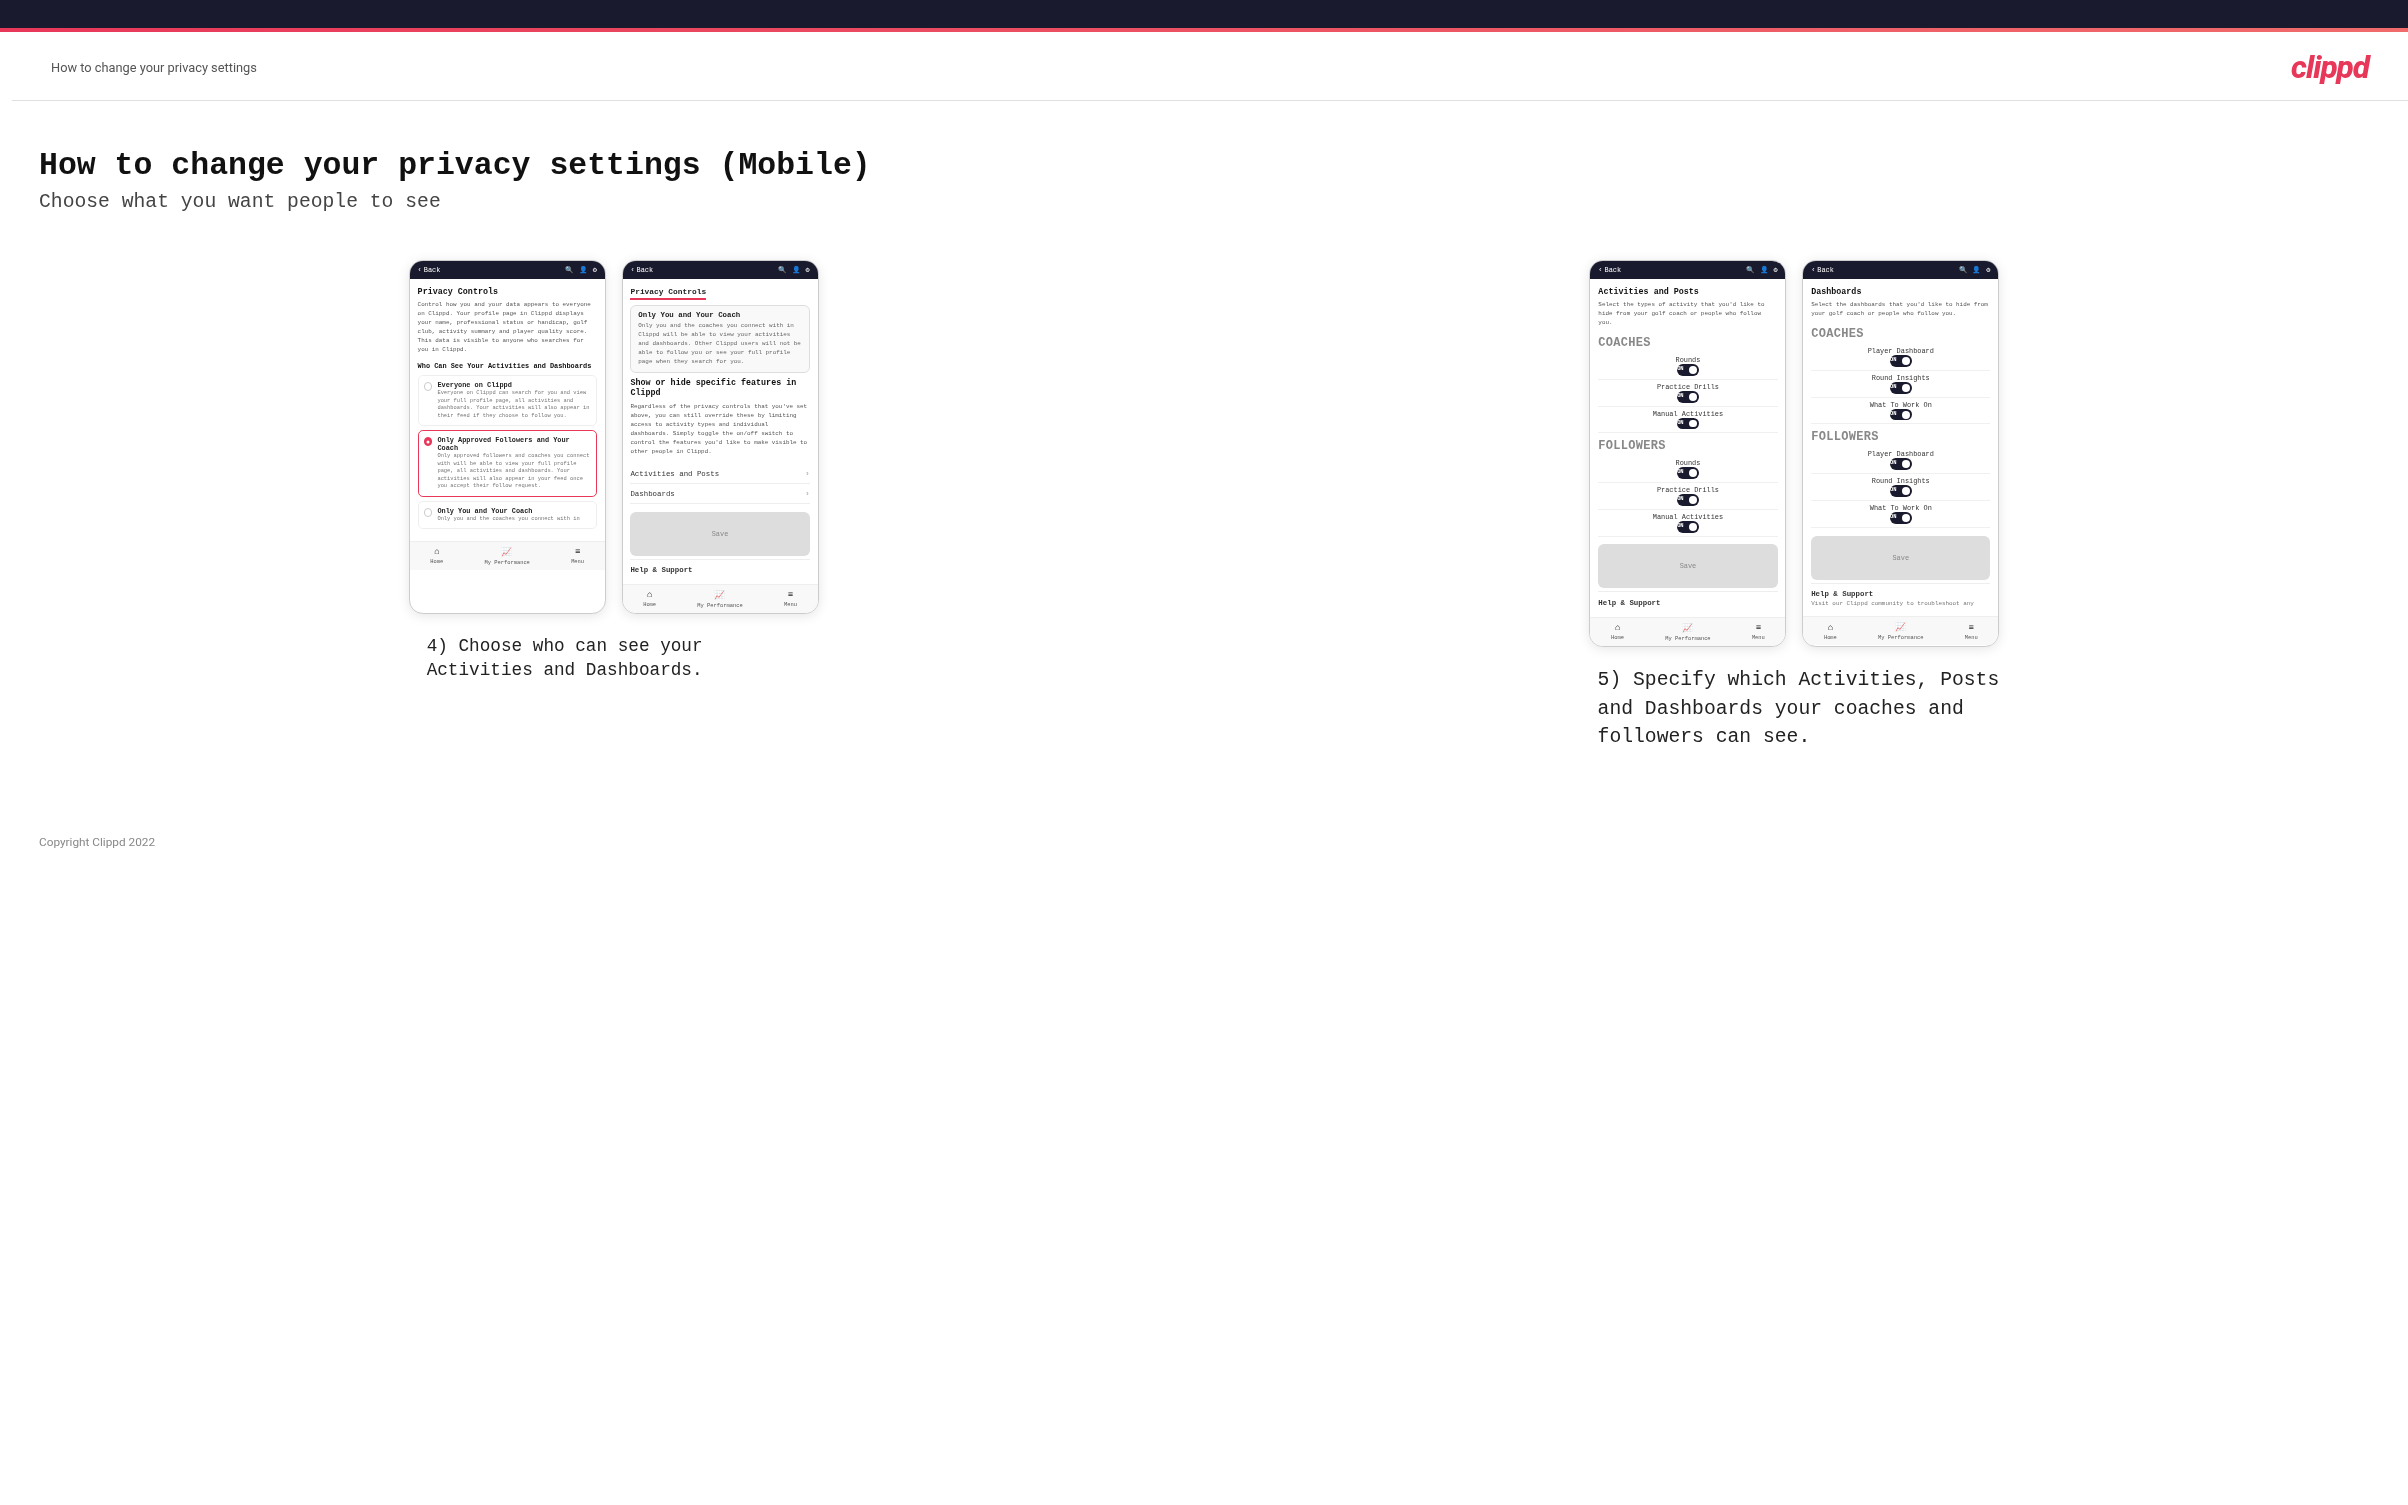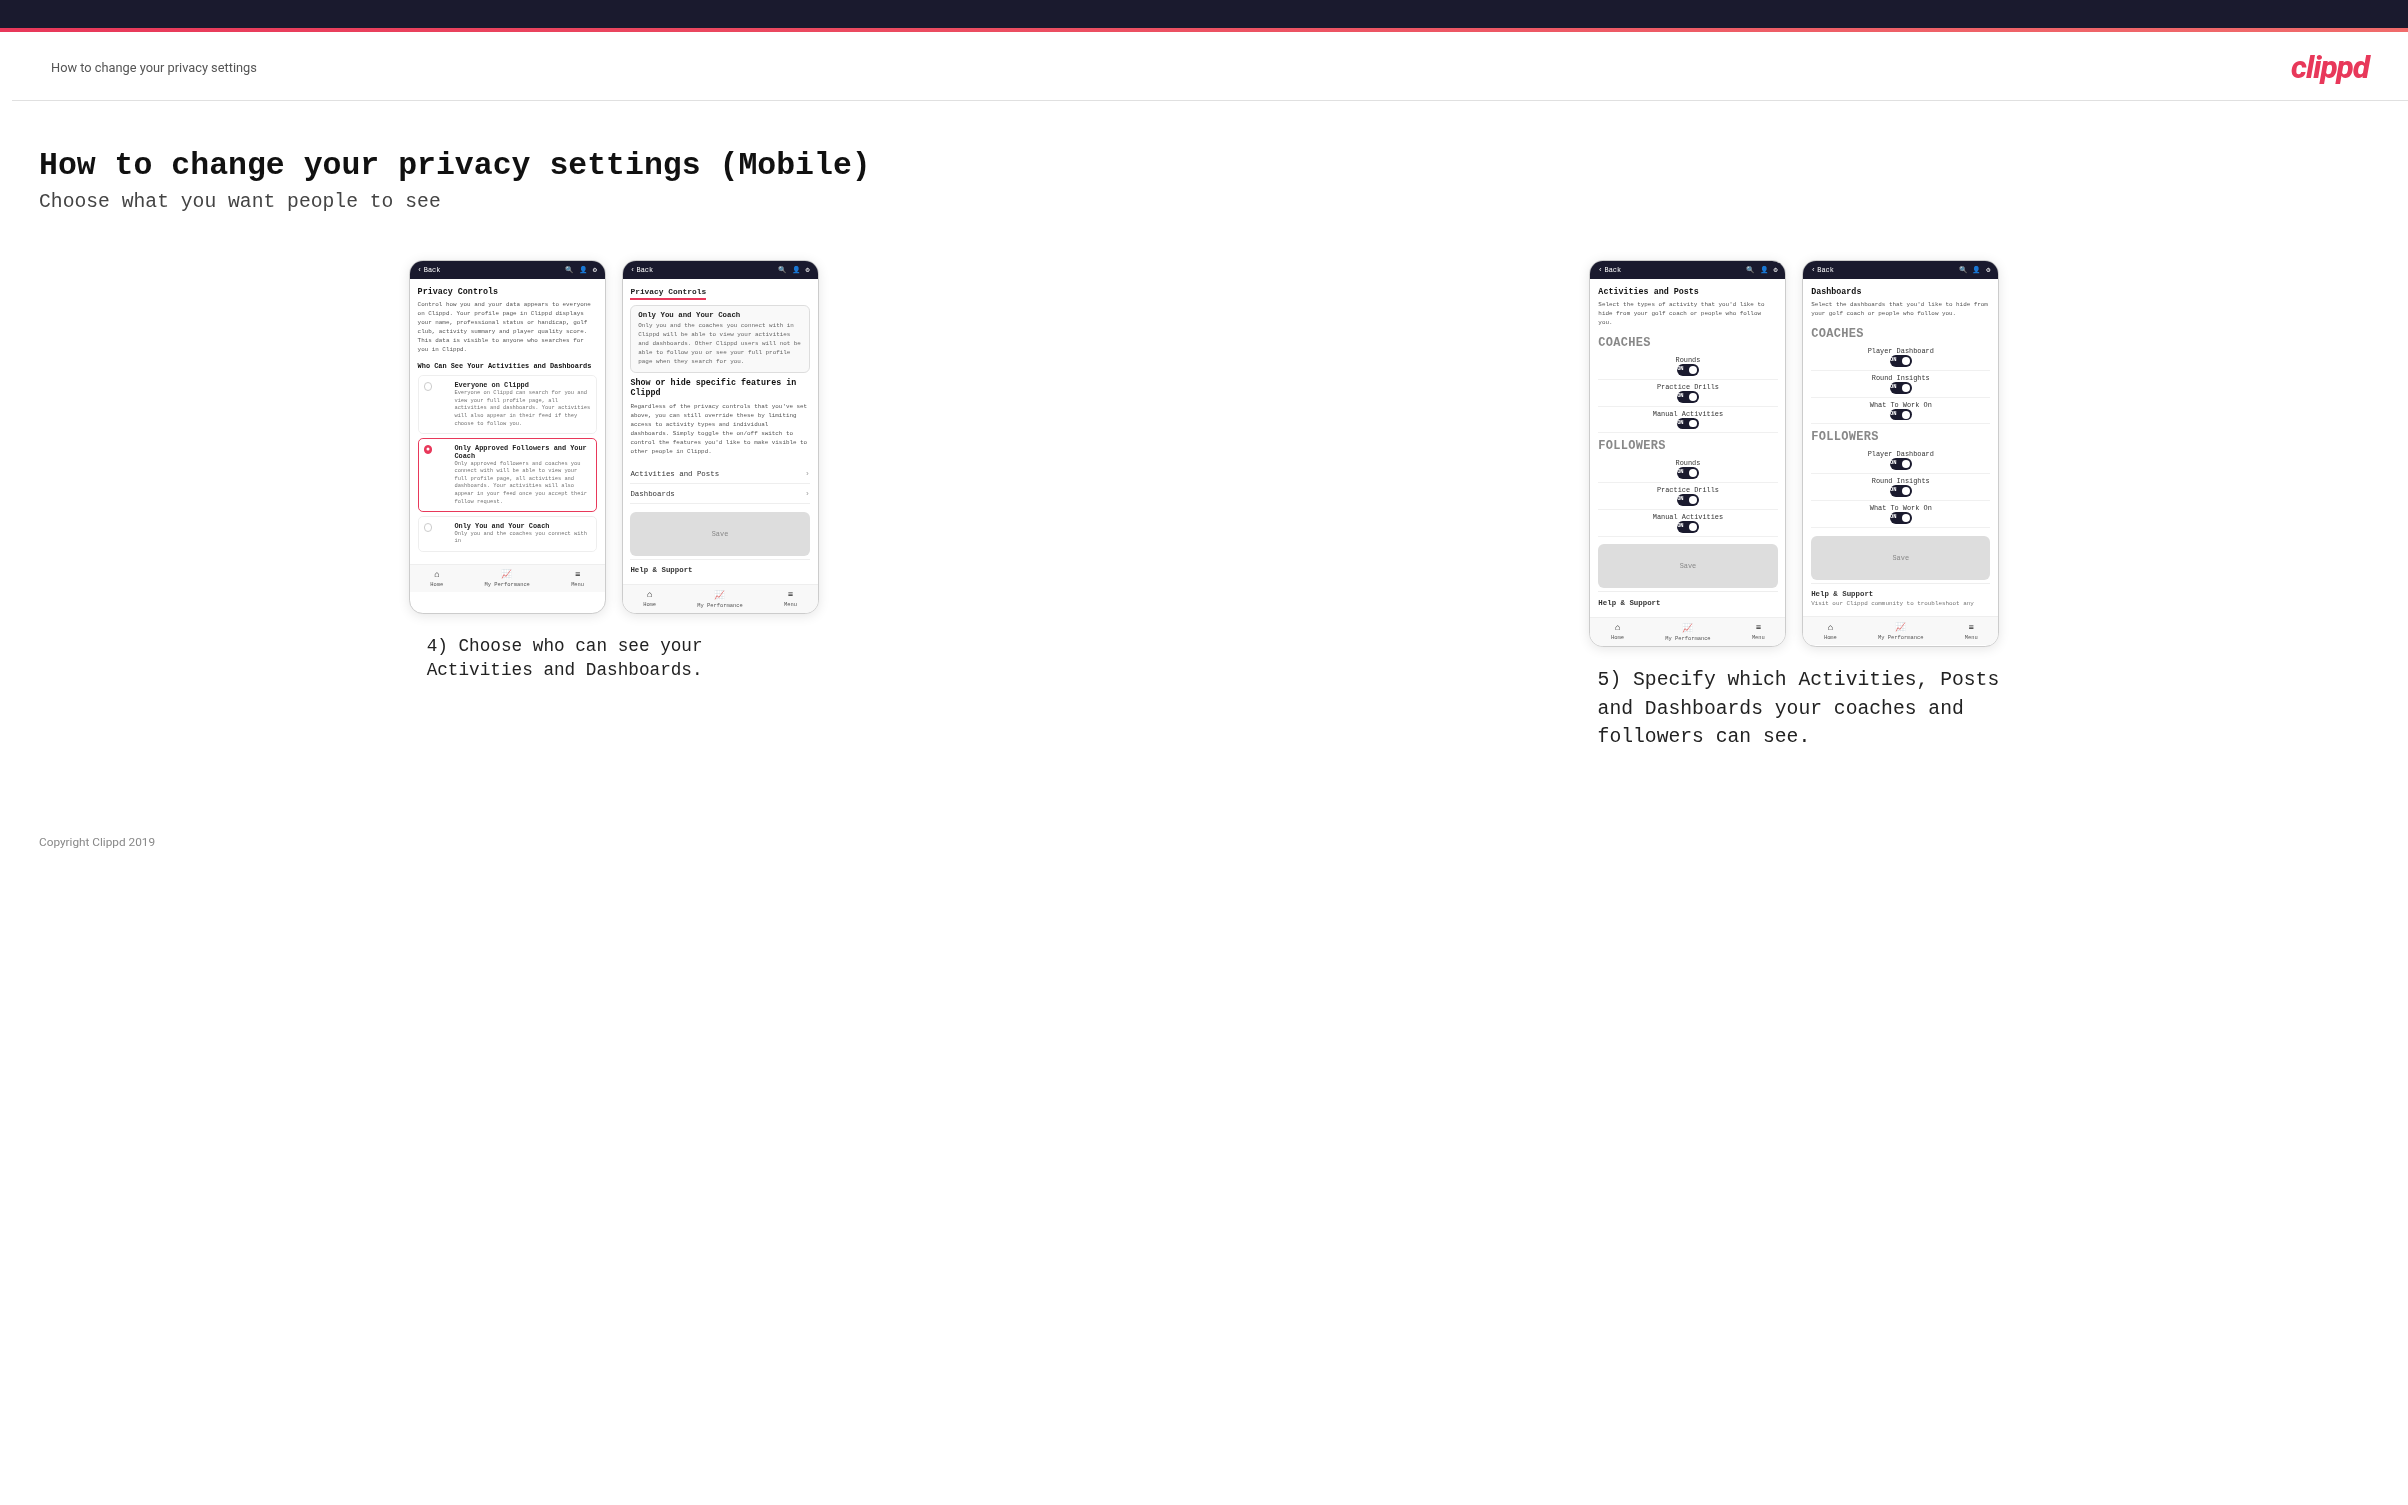--- a/index.html
+++ b/index.html
@@ -183,21 +183,21 @@
       width: 7.9px;
       height: 7.9px;
       background: #fff;
       border-radius: 50%;
     }
 
     
     .radio-option {
       display: flex;
       align-items: flex-start;
-      gap: 22px;
+      gap: 5px;
       padding: 4.9px;
       border: 0.5px solid #eee;
       border-radius: 4.9px;
       margin-bottom: 3.9px;
       background: #fff;
     }
     .radio-option.selected {
       border-color: #e8385a;
     }
     .radio-circle {
@@ -621,15 +621,15 @@
 
       </div>
 
       <div class="caption-large">5) Specify which Activities, Posts and Dashboards your  coaches and followers can see.</div>
     </div>
 
   </div>
 </div>
 
 <div class="page-footer">
-  <span>Copyright Clippd 2019</span>
+  <span>Copyright Clippd 2022</span>
 </div>
 
 
 </body></html>

